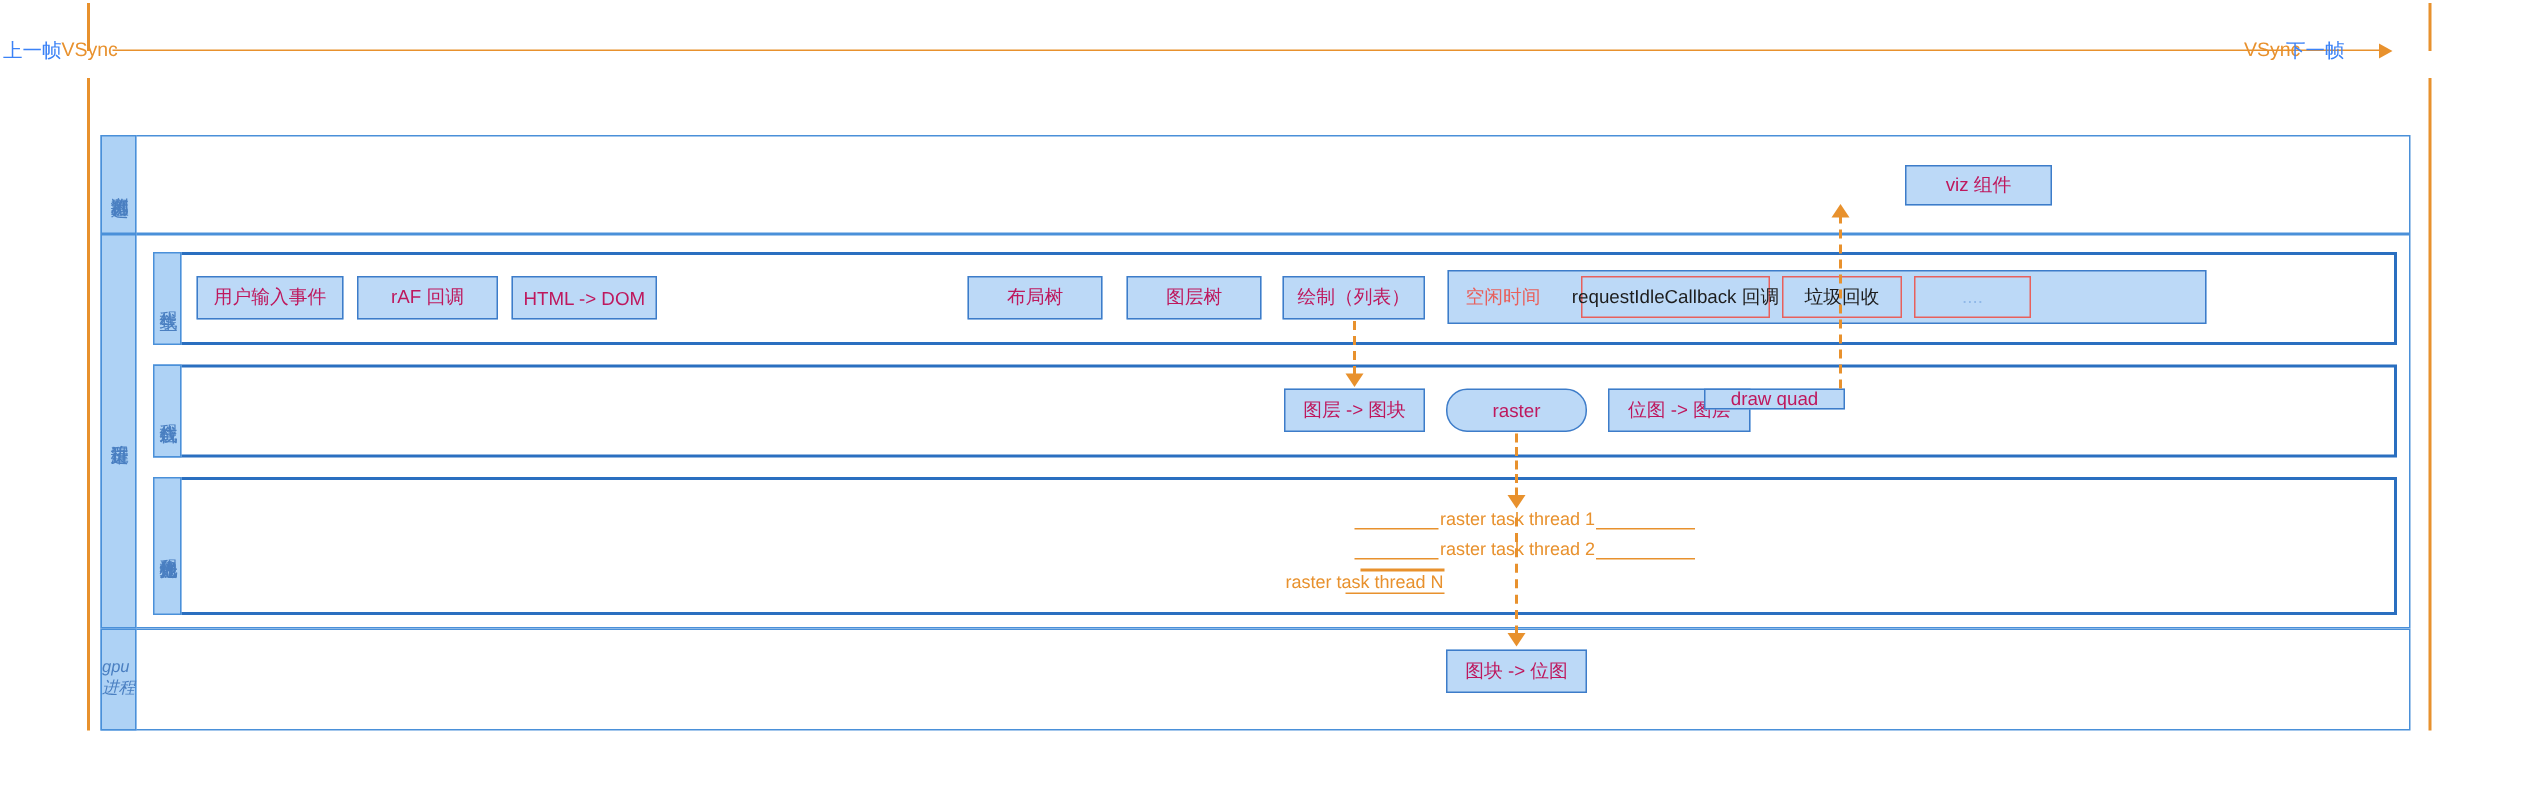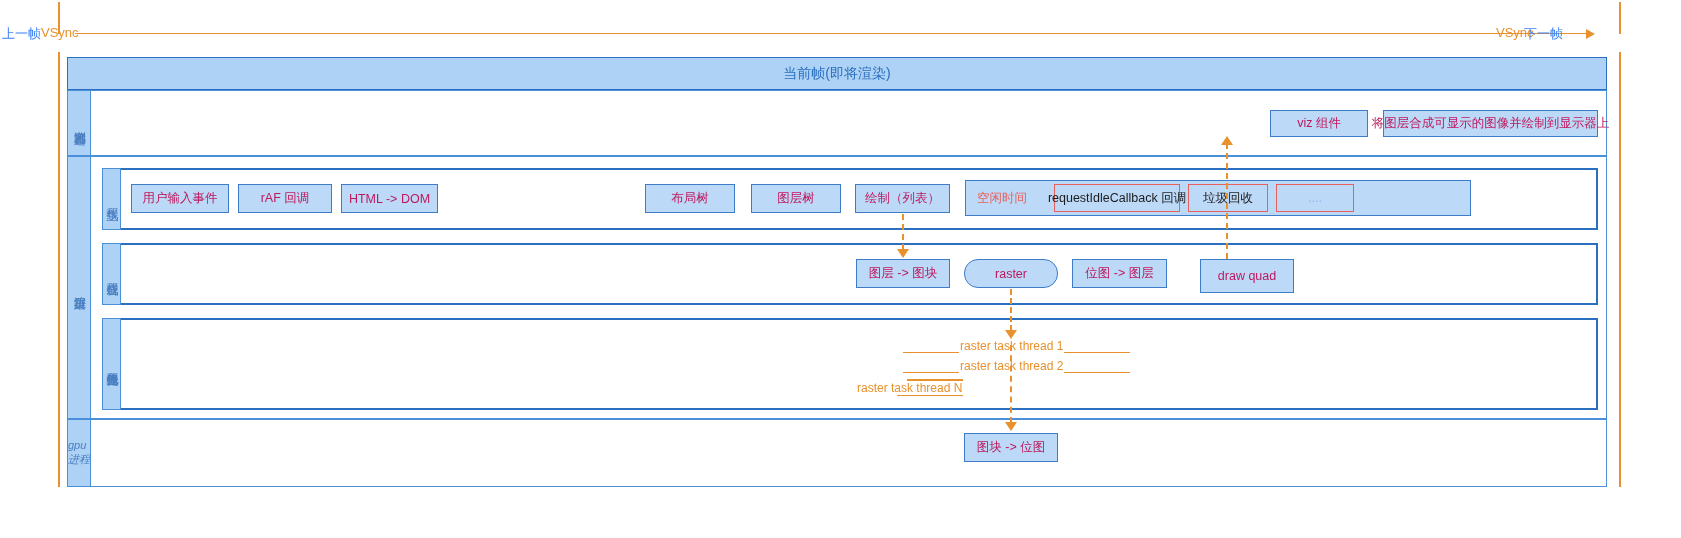--- a/index.html
+++ b/index.html
@@ -61,27 +61,25 @@
   <div class="frame-label" style="left:2px;top:25px;">上一帧</div>
   <div class="vsync-label" style="left:41px;top:25px;">VSync</div>
   <div class="hline" style="left:75px;top:33px;width:1512px;"></div>
   <div class="arrowhead" style="left:1586px;top:29px;"></div>
   <div class="vsync-label" style="left:1496px;top:25px;">VSync</div>
   <div class="frame-label" style="left:1524px;top:25px;">下一帧</div>
 
   <div class="vrail" style="left:58px;top:52px;height:435px;"></div>
   <div class="vrail" style="left:1619px;top:52px;height:435px;"></div>
 
-  <div class="titlebar" style="left:67px;top:57px;width:1540px;height:33px;">当前帧(即将渲染)</div>
 
   <div class="proc" style="left:67px;top:90px;width:1540px;height:66px;"></div>
   <div class="proc-strip" style="left:67px;top:90px;width:24px;height:66px;">浏览器进程</div>
 
   <div class="task" style="left:1270px;top:110px;width:98px;height:27px;">viz 组件</div>
-  <div class="task" style="left:1383px;top:110px;width:215px;height:27px;">将图层合成可显示的图像并绘制到显示器上</div>
 
   <div class="proc" style="left:67px;top:156px;width:1540px;height:263px;"></div>
   <div class="proc-strip" style="left:67px;top:156px;width:24px;height:263px;">渲染进程</div>
 
   <div class="lane" style="left:102px;top:168px;width:1496px;height:62px;"></div>
   <div class="lane-strip" style="left:102px;top:168px;width:19px;height:62px;">主线程</div>
 
   <div class="task" style="left:131px;top:184px;width:98px;height:29px;">用户输入事件</div>
   <div class="task" style="left:238px;top:184px;width:94px;height:29px;">rAF 回调</div>
   <div class="task" style="left:341px;top:184px;width:97px;height:29px;">HTML -&gt; DOM</div>
@@ -94,21 +92,21 @@
   <div class="task red" style="left:1054px;top:184px;width:126px;height:28px;">requestIdleCallback 回调</div>
   <div class="task red" style="left:1188px;top:184px;width:80px;height:28px;">垃圾回收</div>
   <div class="task red faint" style="left:1276px;top:184px;width:78px;height:28px;">....</div>
 
   <div class="lane" style="left:102px;top:243px;width:1496px;height:62px;"></div>
   <div class="lane-strip" style="left:102px;top:243px;width:19px;height:62px;">合成线程</div>
 
   <div class="task" style="left:856px;top:259px;width:94px;height:29px;">图层 -&gt; 图块</div>
   <div class="task" style="left:964px;top:259px;width:94px;height:29px;border-radius:14px;">raster</div>
   <div class="task" style="left:1072px;top:259px;width:95px;height:29px;">位图 -&gt; 图层</div>
-  <div class="task" style="left:1200px;top:259px;width:94px;height:34px;">draw quad</div>
+  <div class="task" style="left:1136px;top:259px;width:94px;height:14px;">draw quad</div>
 
   <div class="lane" style="left:102px;top:318px;width:1496px;height:92px;"></div>
   <div class="lane-strip" style="left:102px;top:318px;width:19px;height:92px;">光栅化线程池</div>
 
   <div class="rtrow" style="left:903px;top:339px;">
     <div class="seg" style="width:56px;"></div>
     <div class="txt">raster task thread 1</div>
     <div class="seg" style="width:66px;"></div>
   </div>
   <div class="rtrow" style="left:903px;top:359px;">

